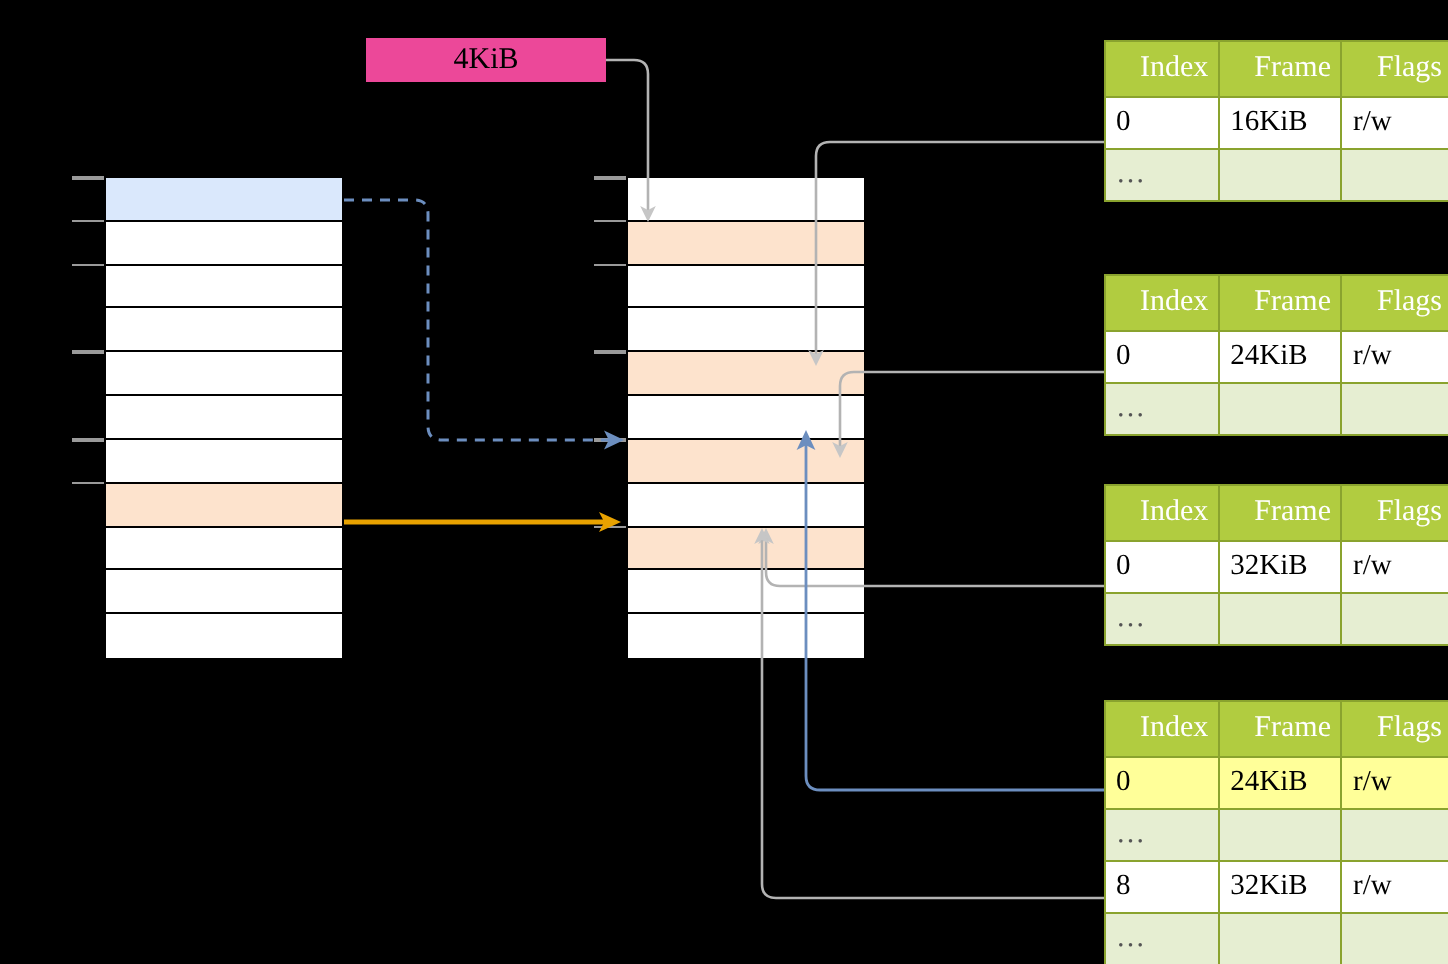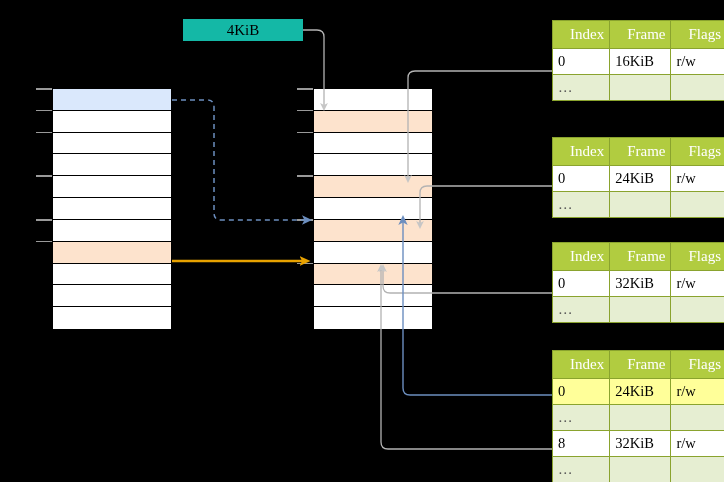--- a/index.html
+++ b/index.html
@@ -35,21 +35,21 @@
   
   .tick {
     position: absolute;
     height: 1.6px;
     background: #9a9a9a;
   }
 
   
   .label-box {
     position: absolute;
-    background: #14b8a6;
+    background: #ec4899;
     color: #000000;
     text-align: center;
     font-size: 15px;
     line-height: 1;
     display: flex;
     align-items: center;
     justify-content: center;
   }
 
   

